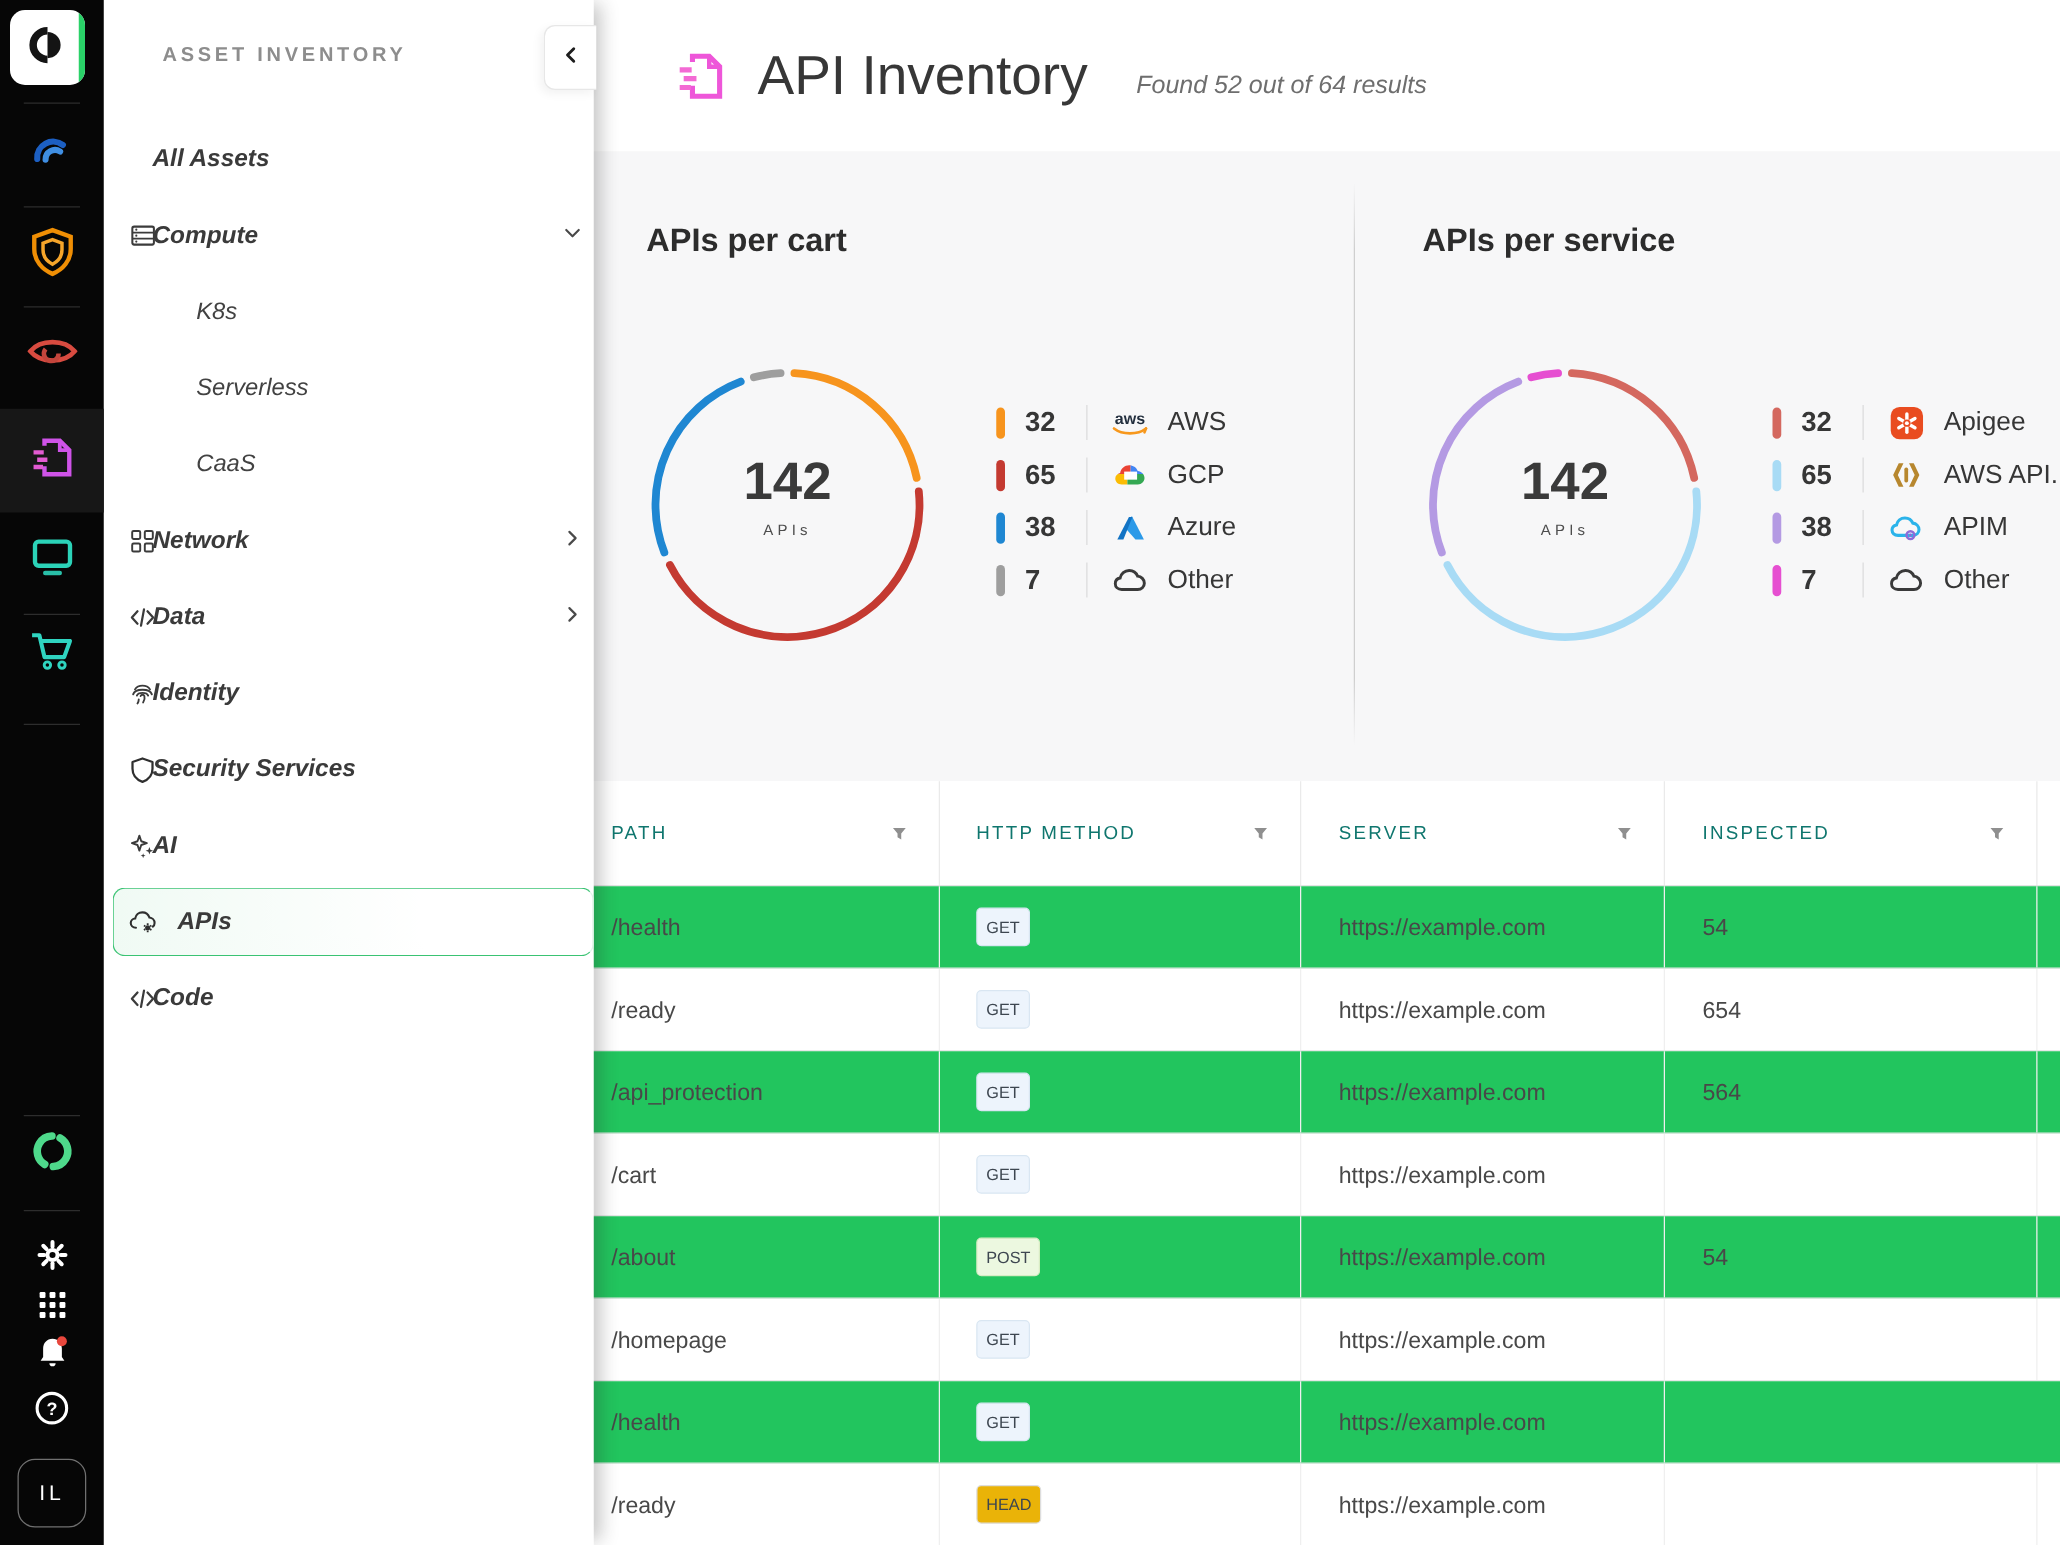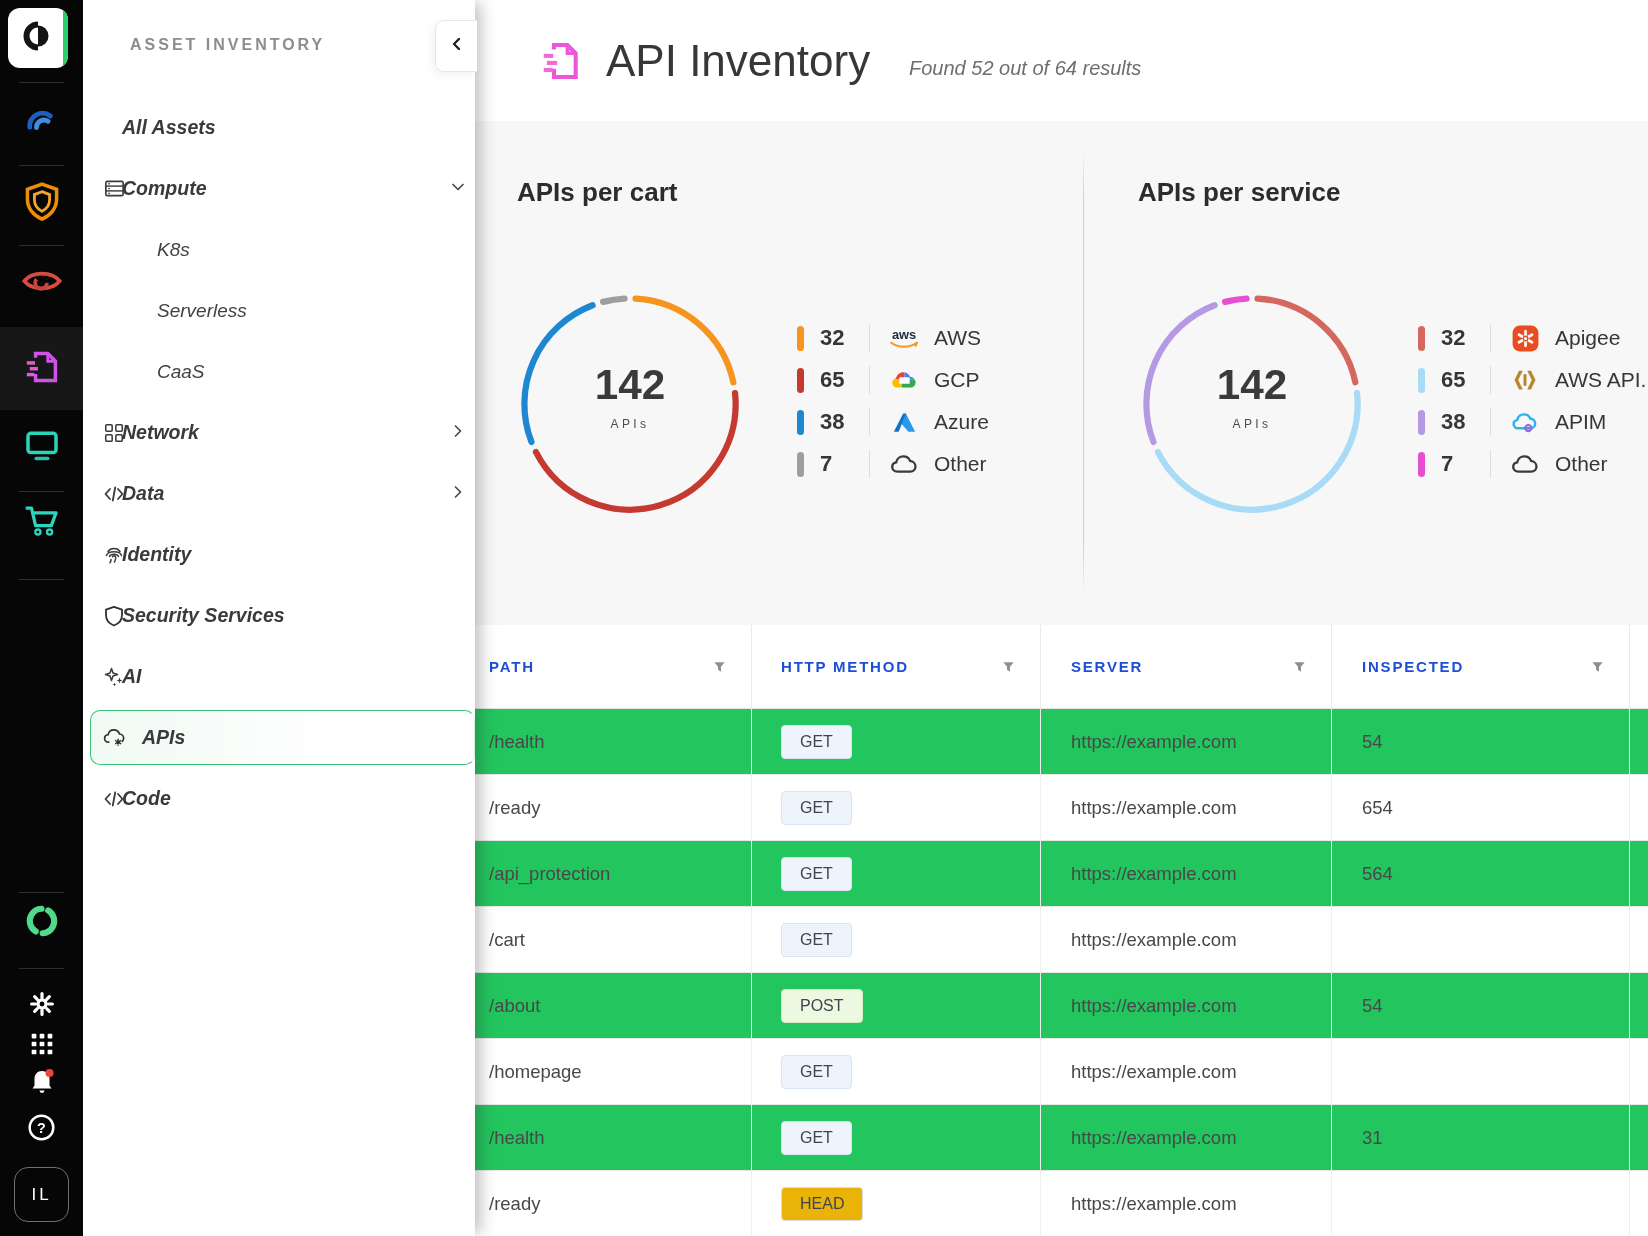--- a/index.html
+++ b/index.html
@@ -47,27 +47,27 @@
   .lg-val { margin-left: 16px; min-width: 47px; font-size: 22px; font-weight: 700; color: #363636; }
   .lg-sep { width: 1px; height: 28px; background: #dcdcdc; margin: 0 14px 0 2px; flex: none; }
   .lg-ico { width: 40px; display: flex; justify-content: center; flex: none; }
   .lg-lbl { margin-left: 10px; font-size: 21px; color: #363636; white-space: nowrap; }
   
   .table { position: absolute; top: 625px; left: 0; width: 1205px; }
   .t-head, .t-row { display: grid; grid-template-columns: 309px 289px 291px 298px 18px; }
   .t-head { height: 84px; background: #fff; border-bottom: 1px solid #e3e3e3; }
   .th-cell { position: relative; display: flex; align-items: center; border-right: 1px solid #eaeaea; }
   .th-cell:last-child, .td:last-child { border-right: none; }
-  .th-lbl { font-size: 15px; font-weight: 700; letter-spacing: 1.8px; color: #1d4ed8; }
+  .th-lbl { font-size: 15px; font-weight: 400; letter-spacing: 1.8px; color: #0f766e; }
   .th-filter { position: absolute; right: 25px; top: 50%; transform: translateY(-50%); cursor: pointer; display: flex; }
   .t-row { height: 66px; background: #fff; border-bottom: 1px solid #e7e7e7; cursor: pointer; }
   .t-row.odd { background: #22c55e; }
   .td { display: flex; align-items: center; border-right: 1px solid #efefef; font-size: 18.5px; color: #484848; }
   .pad1 { padding-left: 46px; } .pad2 { padding-left: 29px; } .pad3 { padding-left: 30px; } .pad4 { padding-left: 30px; }
-  .badge { padding: 8px 18px; border: 1px solid; border-radius: 4px; font-size: 16px; color: #3d4650; line-height: 1; }
+  .badge { padding: 8px 7px; border: 1px solid; border-radius: 4px; font-size: 13px; color: #3d4650; line-height: 1; }
 </style>
 </head>
 <body>
 
 <div class="rail" id="rail">
   <div class="logo-box" id="logoBox">
       <span><svg viewBox="0 0 40 40" width="40" height="40">
           <path d="M20 8.5 A11.5 11.5 0 1 0 20 31.5" fill="none" stroke="#141414" stroke-width="6"></path>
           <path d="M20 9.5 A10.5 10.5 0 0 1 20 30.5 Z" fill="#141414"></path>
         </svg></span>
@@ -572,23 +572,20 @@
       <div class="t-row odd">
         <div class="td pad1">
           <span>/health</span>
         </div>
         <div class="td pad2">
           <span class="badge" style="background:#edf4fc;border-color:#d9e6f2">GET</span>
         </div>
         <div class="td pad3">
           <span>https://example.com</span>
         </div>
-        <div class="td pad4">
-          <span>31</span>
-        </div>
         <div class="td"></div>
       </div>
       <div class="t-row">
         <div class="td pad1">
           <span>/ready</span>
         </div>
         <div class="td pad2">
           <span class="badge" style="background:#eab308;border-color:#dddddd">HEAD</span>
         </div>
         <div class="td pad3">

